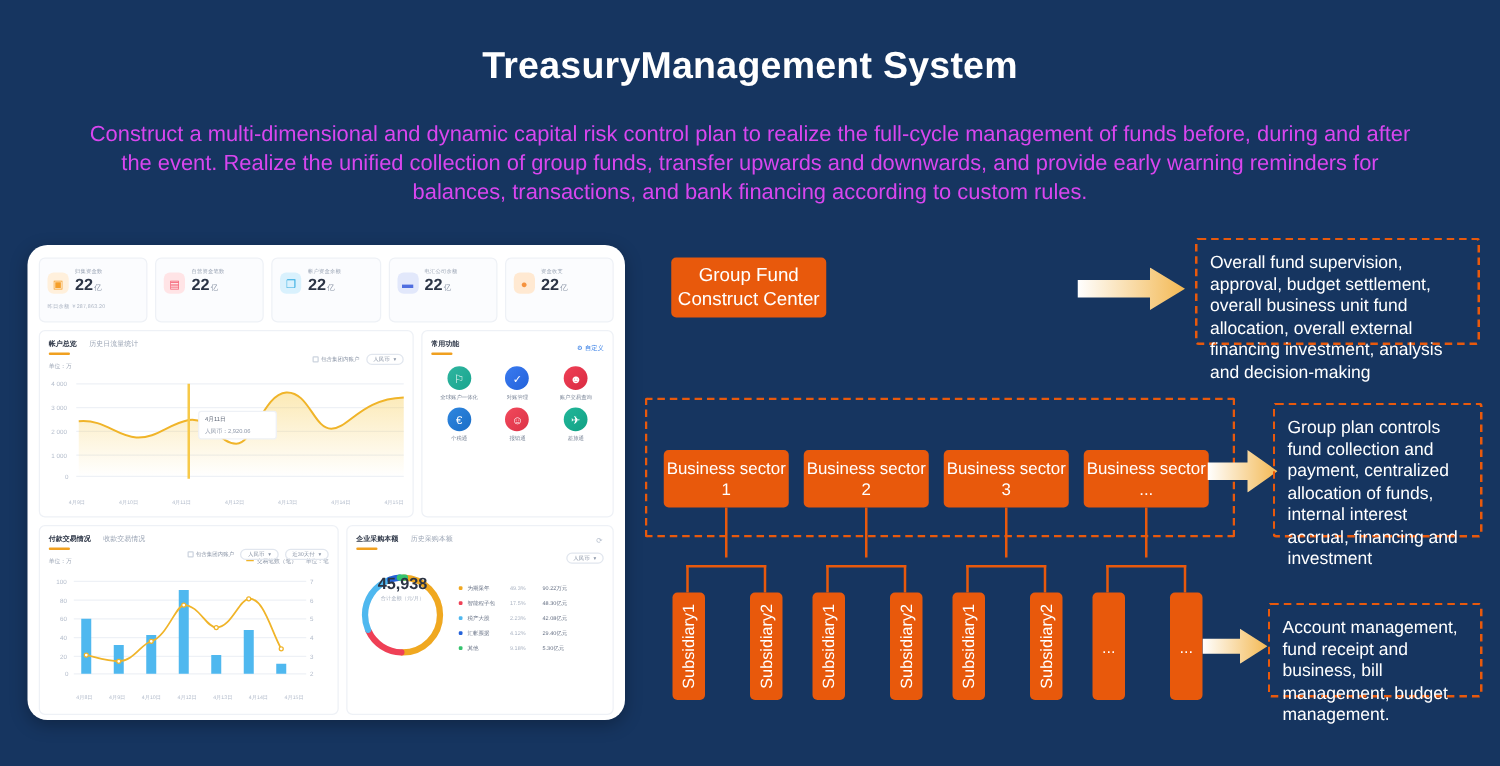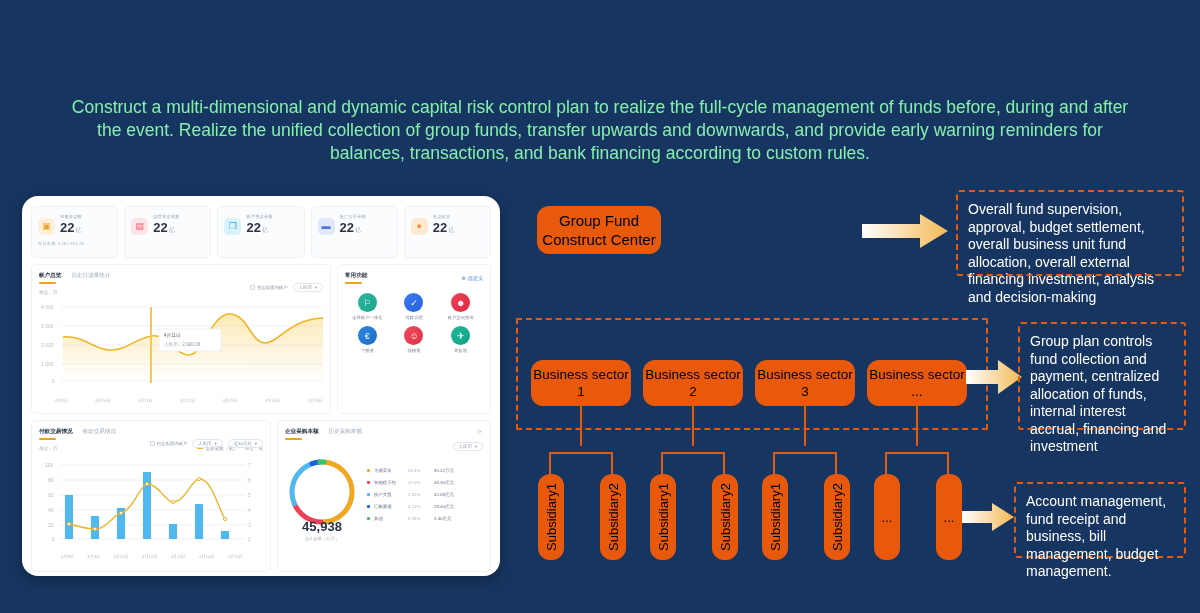--- a/index.html
+++ b/index.html
@@ -12,21 +12,21 @@
   .page { position: relative; width: 1200px; height: 613px; }
 
   
   .title {
     position: absolute; left: 0; top: 36px; width: 1200px;
     text-align: center; color: #ffffff;
     font-size: 30px; font-weight: bold; letter-spacing: .2px;
   }
   .subtitle {
     position: absolute; left: 60px; top: 96px; width: 1080px;
-    text-align: center; color: #86efac;
+    text-align: center; color: #d946ef;
     font-size: 17.5px; line-height: 23px;
   }
 
   
   .dash {
     position: absolute; left: 22px; top: 196px;
     width: 478px; height: 380px;
     background: #ffffff; border-radius: 16px;
     box-shadow: 0 4px 14px rgba(0,0,0,.28);
     padding: 10px 9px 9px 9px;
@@ -82,47 +82,48 @@
   .app-lb { font-size: 4.3px; color: #7b8698; line-height: 6px; }
 
   .bot-row { display: flex; gap: 6px; margin-top: 6px; }
   .legend-tbl { margin-top: 4px; }
   .lg-row { display: flex; align-items: center; font-size: 4.4px; color: #8d97a8; height: 12px; }
   .lg-dot { width: 3px; height: 3px; border-radius: 1px; margin-right: 4px; flex:0 0 auto; }
   .lg-nm { width: 34px; color: #667084; }
   .lg-pc { width: 26px; color: #aab3c2; }
   .lg-vl { color: #667084; }
   .donut-wrap { position: relative; width: 74px; height: 74px; }
-  .donut-center { position:absolute; left:0; top:12px; width:74px; height:74px; display:flex; flex-direction:column; align-items:center; justify-content:flex-end;}
+  .donut-center { position:absolute; left:0; top:4px; width:74px; height:74px; display:flex; flex-direction:column; align-items:center; justify-content:flex-start;}
   .donut-num { font-size: 13px; font-weight: bold; color: #2b3445; }
   .donut-cap { font-size: 4.2px; color: #aab3c2; margin-top: 2px;}
 
   
   .obox {
-    position: absolute; background: #e8590c; border-radius: 12px;
-    color: #000000; display: flex; align-items: center; justify-content: center;
+    position: absolute; background: #e8590c; border-radius: 4px;
+    color: #ffffff; display: flex; align-items: center; justify-content: center;
     text-align: center; font-size: 15px; line-height: 19px;
   }
   .dashed {
     position: absolute; border: 2px dashed #e8590c; border-radius: 2px;
   }
   .note {
     position: absolute; border: 2px dashed #e8590c; border-radius: 3px;
     color: #ffffff; font-size: 14px; line-height: 17.5px;
     padding: 9px 10px;
   }
   .conn { position: absolute; background: #e8590c; }
   .vsub { writing-mode: vertical-rl; text-orientation: mixed; transform: rotate(180deg); }
   svg.arrow { position: absolute; }
 </style>
 </head>
 <body>
 
 <div class="page">
 
+  <div class="title">TreasuryManagement System</div>
   <div class="subtitle">Construct a multi-dimensional and dynamic capital risk control plan to realize the full-cycle management of funds before, during and after the event. Realize the unified collection of group funds, transfer upwards and downwards, and provide early warning reminders for balances, transactions, and bank financing according to custom rules.</div>
 
   <div class="dash">
 
     <div class="kpi-row">
       <div class="kpi">
         <div class="kpi-top">
           <div class="kpi-ic" style="background:#fff0dc;color:#f59f2a">▣</div>
           <div class="kpi-txt">
             <div class="kpi-lbl">归集资金数</div>

